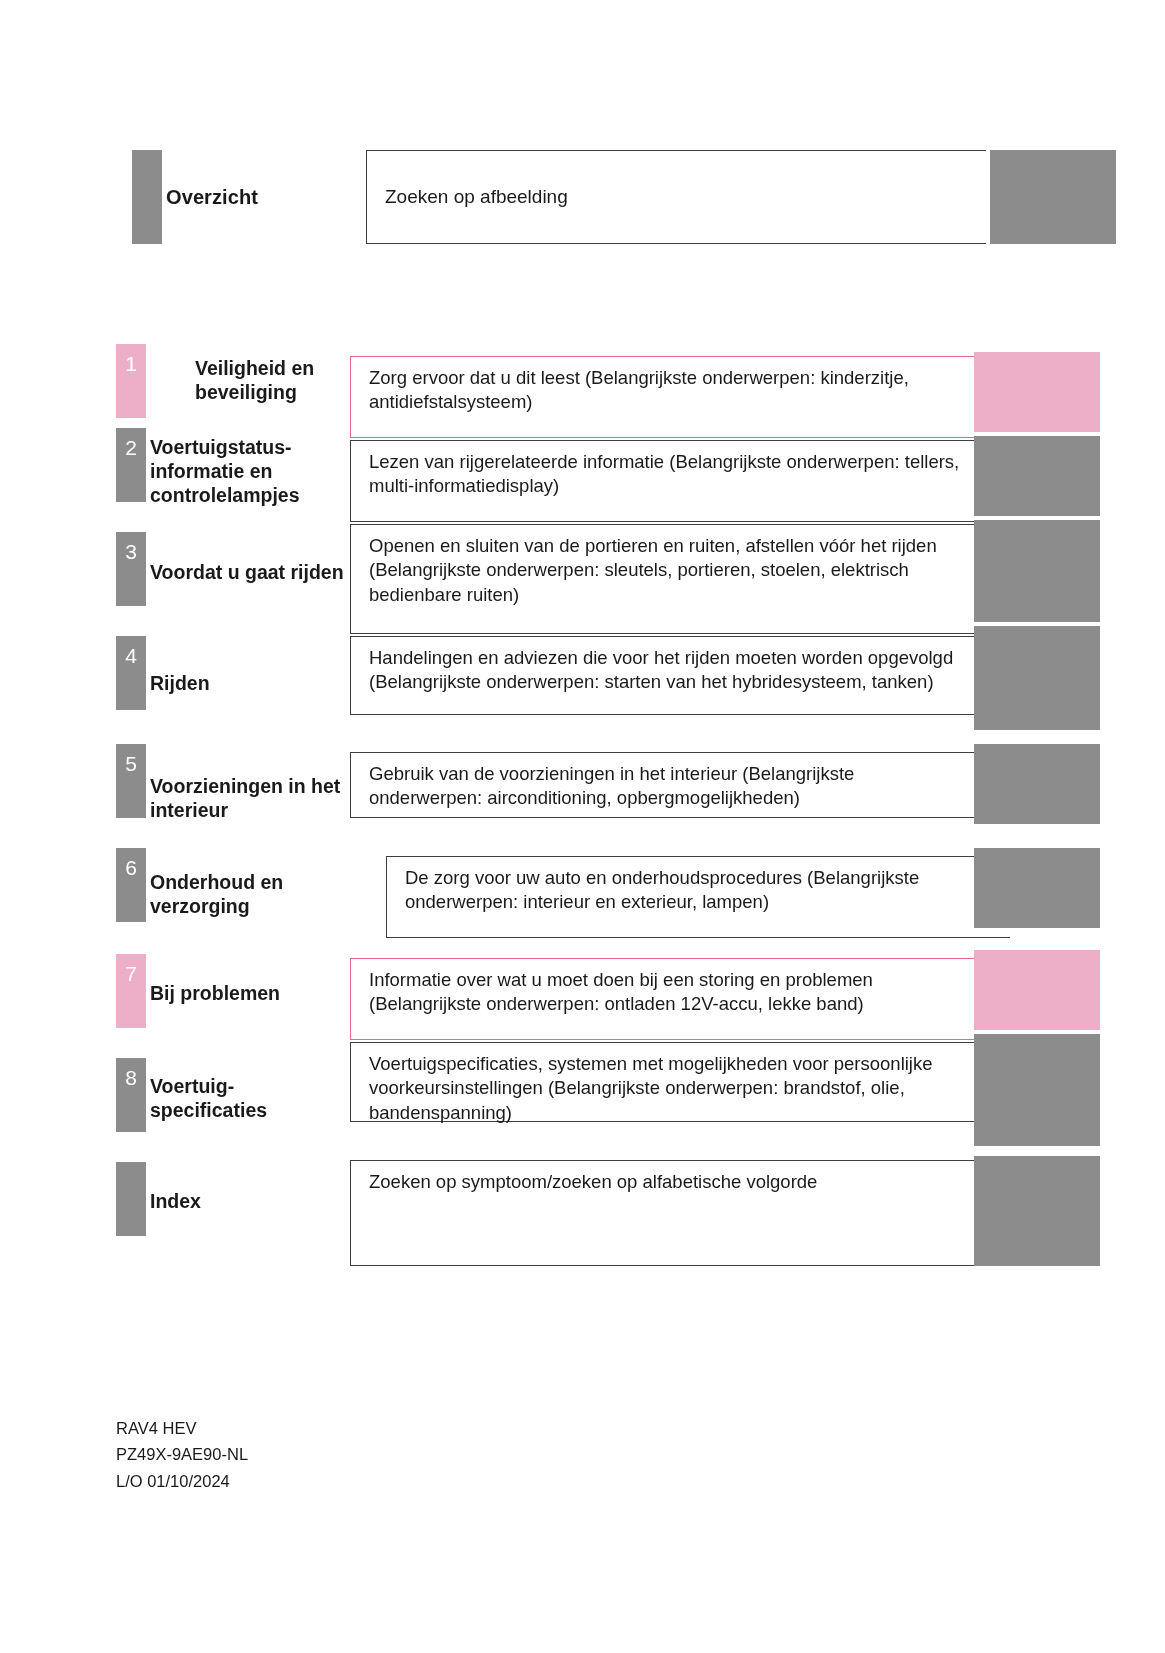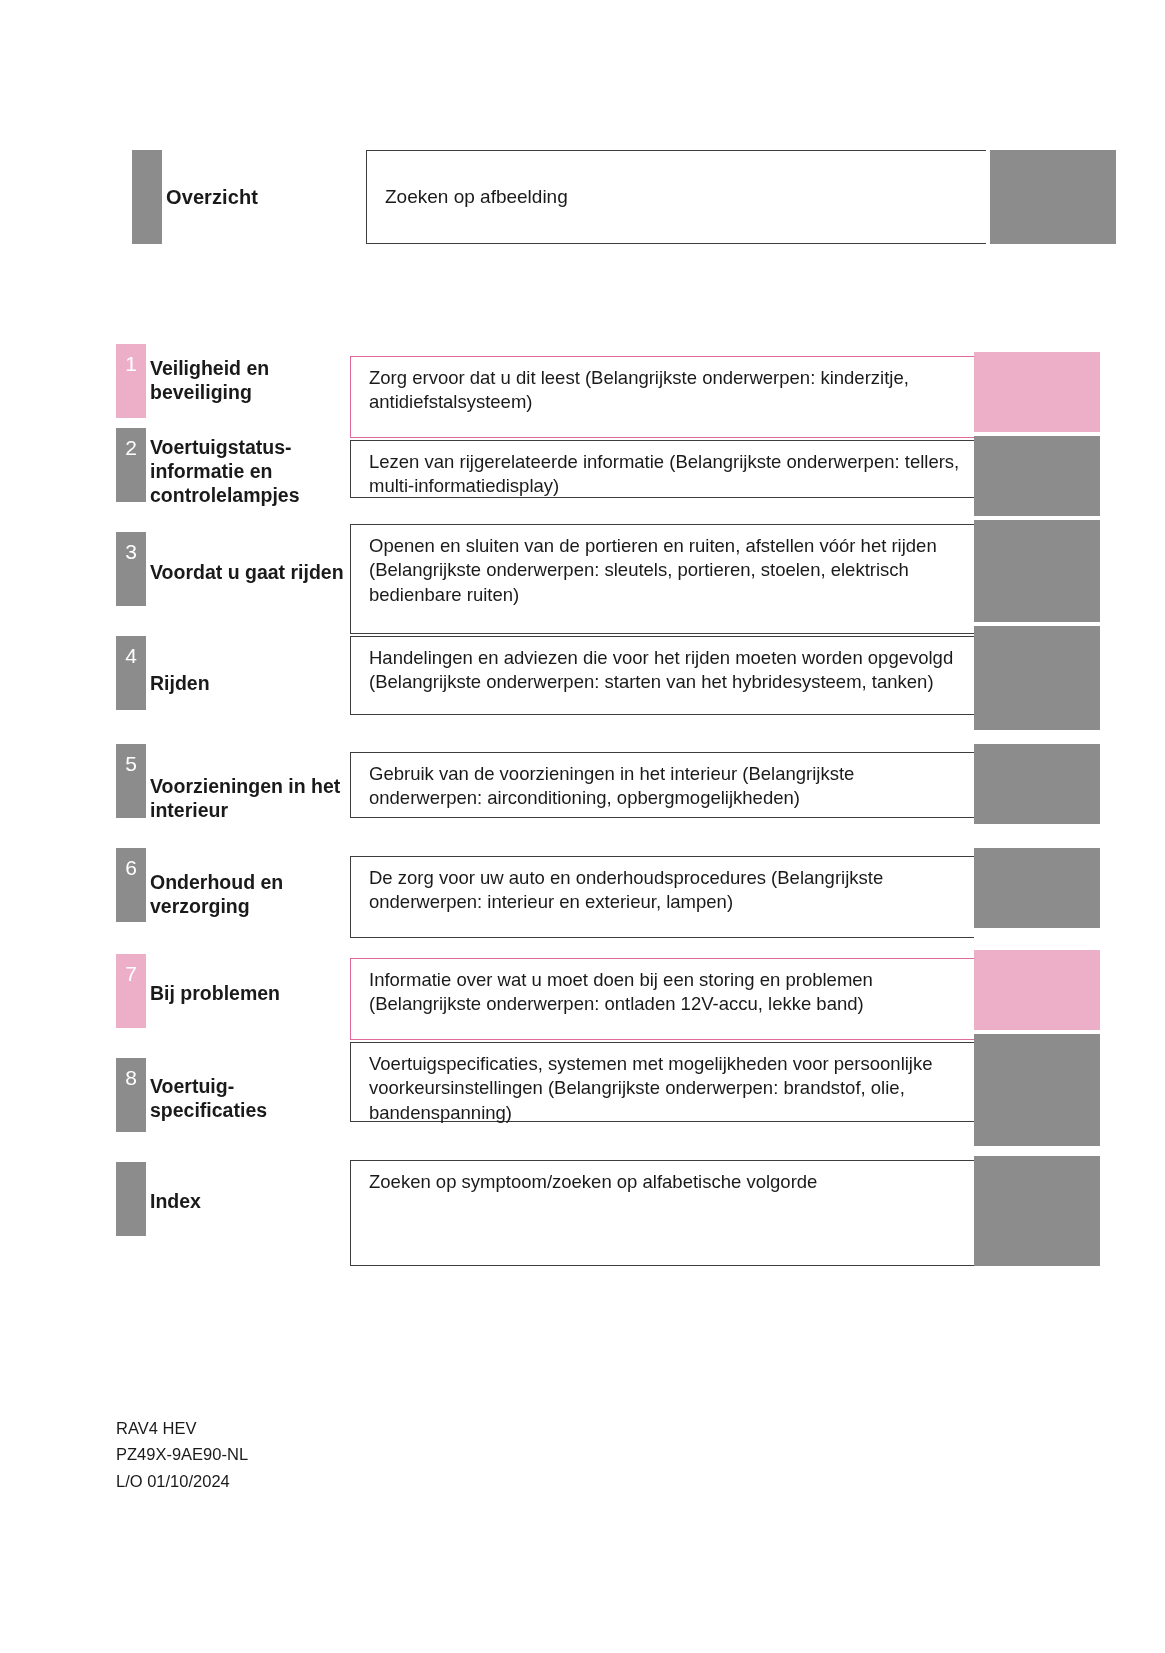--- a/index.html
+++ b/index.html
@@ -175,37 +175,37 @@
       <div class="tab" style="top: 84px; height: 74px;"><span>2</span></div>
       <div class="tab" style="top: 188px; height: 74px;"><span>3</span></div>
       <div class="tab" style="top: 292px; height: 74px;"><span>4</span></div>
       <div class="tab" style="top: 400px; height: 74px;"><span>5</span></div>
       <div class="tab" style="top: 504px; height: 74px;"><span>6</span></div>
       <div class="tab pink" style="top: 610px; height: 74px;"><span>7</span></div>
       <div class="tab" style="top: 714px; height: 74px;"><span>8</span></div>
       <div class="tab" style="top: 818px; height: 74px;"><span></span></div>
     </div>
   <div class="titlecol">
-      <div class="ch-title" style="top: 4px; height: 66px;">Veiligheid en beveiliging</div>
+      <div class="ch-title" style="top: 4px; height: 66px; margin-left: 45px;">Veiligheid en beveiliging</div>
       <div class="ch-title" style="top: 88px; height: 80px;">Voertuigstatus-informatie en controlelampjes</div>
       <div class="ch-title" style="top: 196px; height: 66px;">Voordat u gaat rijden</div>
       <div class="ch-title" style="top: 320px; height: 40px;">Rijden</div>
       <div class="ch-title" style="top: 422px; height: 66px;">Voorzieningen in het interieur</div>
       <div class="ch-title" style="top: 518px; height: 66px;">Onderhoud en verzorging</div>
       <div class="ch-title" style="top: 630px; height: 40px;">Bij problemen</div>
       <div class="ch-title" style="top: 722px; height: 66px;">Voertuig-specificaties</div>
       <div class="ch-title" style="top: 838px; height: 40px;">Index</div>
     </div>
   <div class="desccol">
       <div class="desc pink-b" style="top: 12px; height: 82px;">Zorg ervoor dat u dit leest (Belangrijkste onderwerpen: kinderzitje, antidiefstalsysteem)</div>
-      <div class="desc" style="top: 96px; height: 58px;">Lezen van rijgerelateerde informatie (Belangrijkste onderwerpen: tellers, multi-informatiedisplay)</div>
+      <div class="desc" style="top: 96px; height: 82px;">Lezen van rijgerelateerde informatie (Belangrijkste onderwerpen: tellers, multi-informatiedisplay)</div>
       <div class="desc" style="top: 180px; height: 110px;">Openen en sluiten van de portieren en ruiten, afstellen vóór het rijden (Belangrijkste onderwerpen: sleutels, portieren, stoelen, elektrisch bedienbare ruiten)</div>
       <div class="desc" style="top: 292px; height: 79px;">Handelingen en adviezen die voor het rijden moeten worden opgevolgd (Belangrijkste onderwerpen: starten van het hybridesysteem, tanken)</div>
       <div class="desc" style="top: 408px; height: 66px;">Gebruik van de voorzieningen in het interieur (Belangrijkste onderwerpen: airconditioning, opbergmogelijkheden)</div>
-      <div class="desc" style="top: 512px; height: 82px;">De zorg voor uw auto en onderhoudsprocedures (Belangrijkste onderwerpen: interieur en exterieur, lampen)</div>
+      <div class="desc" style="top: 512px; height: 82px; margin-left: 36px;">De zorg voor uw auto en onderhoudsprocedures (Belangrijkste onderwerpen: interieur en exterieur, lampen)</div>
       <div class="desc pink-b" style="top: 614px; height: 82px;">Informatie over wat u moet doen bij een storing en problemen (Belangrijkste onderwerpen: ontladen 12V-accu, lekke band)</div>
       <div class="desc" style="top: 698px; height: 80px;">Voertuigspecificaties, systemen met mogelijkheden voor persoonlijke voorkeursinstellingen (Belangrijkste onderwerpen: brandstof, olie, bandenspanning)</div>
       <div class="desc" style="top: 816px; height: 106px;">Zoeken op symptoom/zoeken op alfabetische volgorde</div>
     </div>
   <div class="rightcol">
       <div class="rblock pink" style="top: 8px; height: 80px;"></div>
       <div class="rblock" style="top: 92px; height: 80px;"></div>
       <div class="rblock" style="top: 176px; height: 102px;"></div>
       <div class="rblock" style="top: 282px; height: 104px;"></div>
       <div class="rblock" style="top: 400px; height: 80px;"></div>

